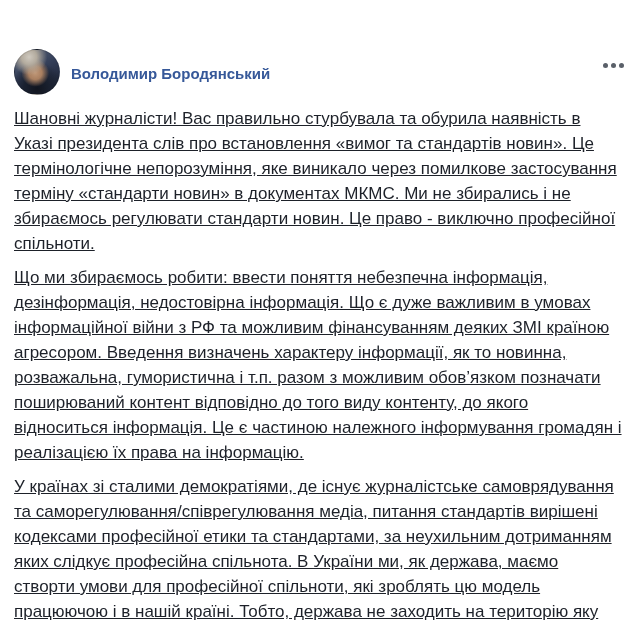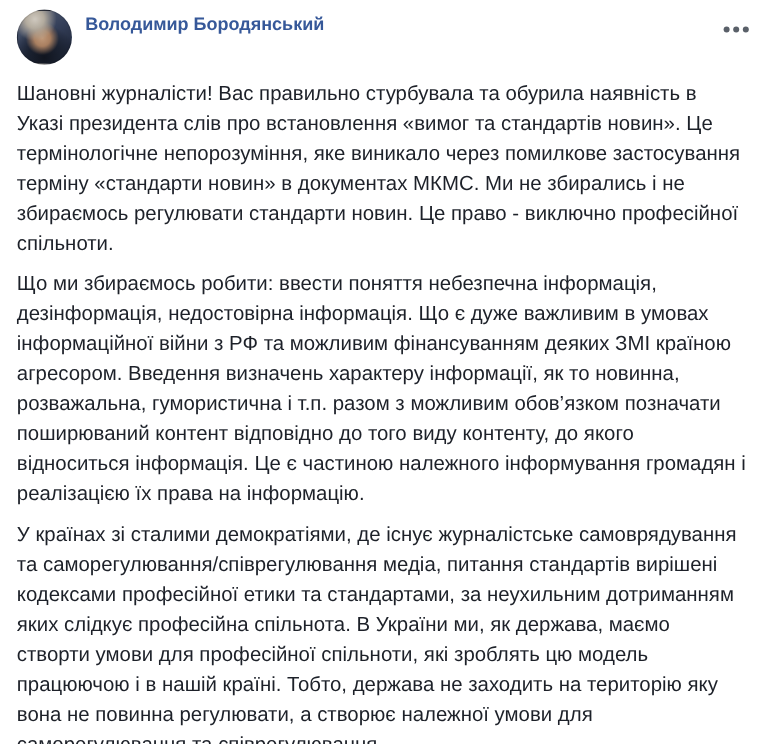--- a/index.html
+++ b/index.html
@@ -12,23 +12,24 @@
   }
   .post-card {
     width: 638px;
     height: 620px;
     background: #ffffff;
     position: relative;
     overflow: hidden;
   }
   .post-header {
     display: flex;
-    align-items: flex-start;
+    align-items: center;
     padding: 8px 12px 0 14px;
     position: relative;
+    margin-top: 41px;
   }
   .avatar {
     width: 46px;
     height: 46px;
     border-radius: 50%;
     flex: 0 0 46px;
     cursor: pointer;
     border: 1px solid rgba(0,0,0,0.1);
     background:
       radial-gradient(circle at 32% 16%, #cfc9bf 0%, #b3ab9e 16%, rgba(179,171,158,0) 38%),
@@ -86,21 +87,21 @@
     height: 5px;
     border-radius: 50%;
     background: #5a6069;
   }
   .post-body {
     padding: 11px 16px 0 14px;
     color: #1d2129;
     font-size: 17px;
     line-height: 25px;
   }
-  .post-body p { margin: 0 0 9px 0; }
+  .post-body p { margin: 0 0 9px 0; text-decoration: underline; }
   .post-body p:last-child { margin-bottom: 0; }
 </style>
 </head>
 <body>
 
 <article class="post-card">
   <header class="post-header">
     <div class="avatar"></div>
     <div class="header-text">
       <a class="author-name">Володимир Бородянський</a>

